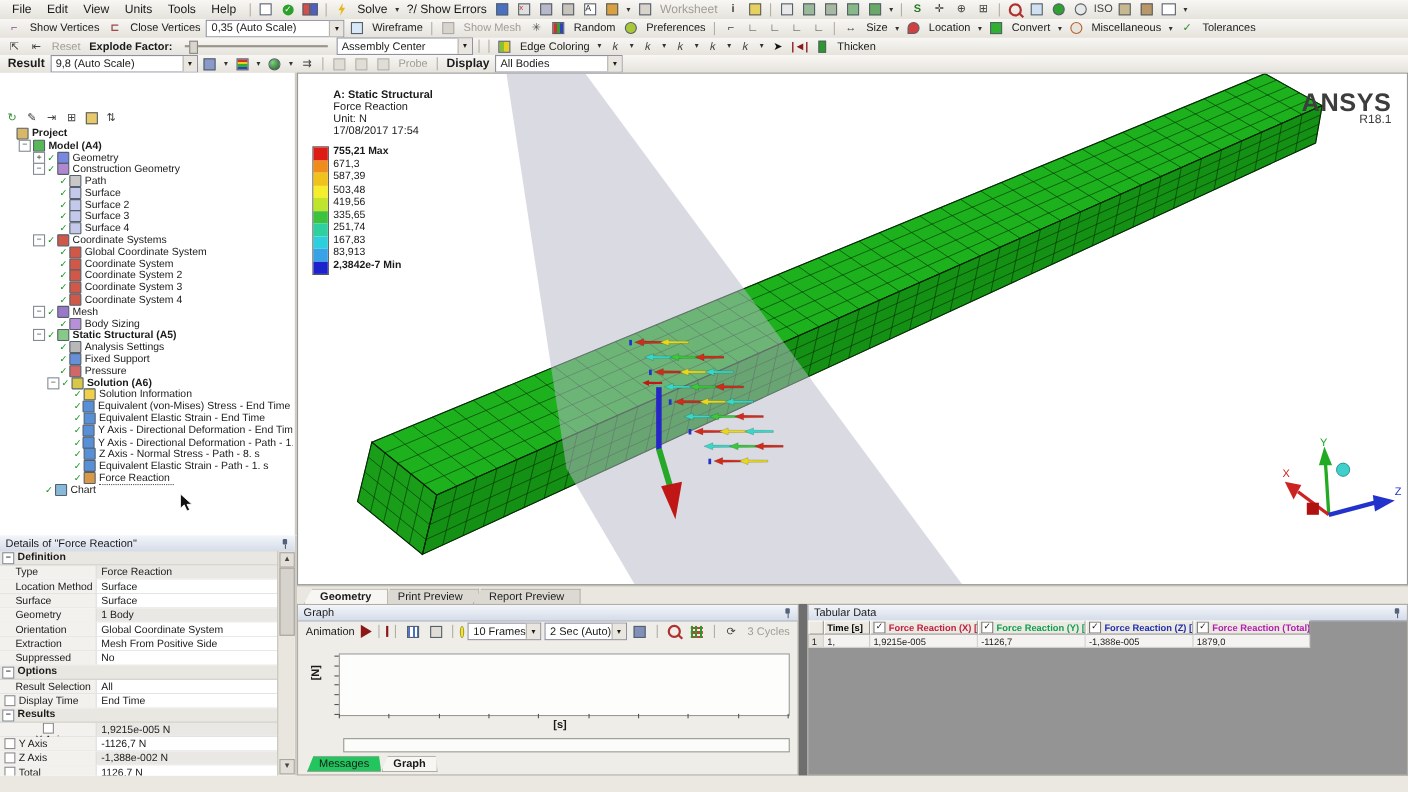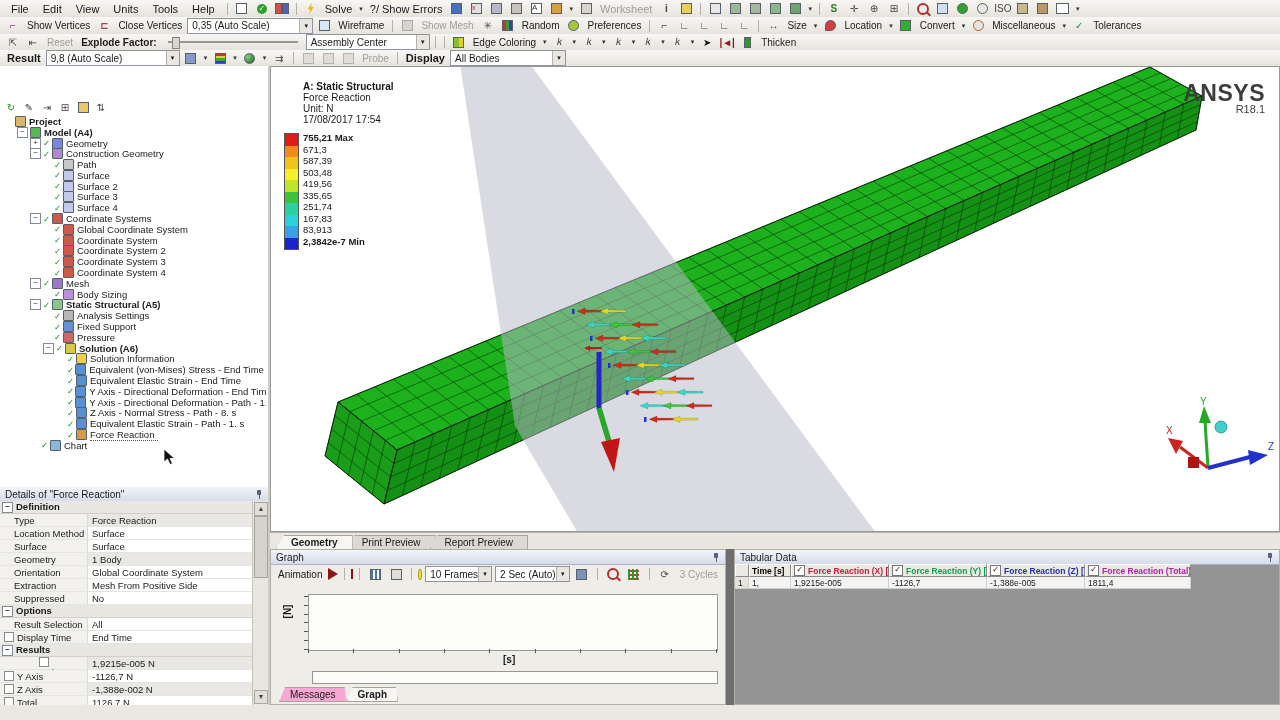--- a/index.html
+++ b/index.html
@@ -87,21 +87,21 @@
   
   #graph-panel{position:absolute;left:270px;top:549px;width:456px;height:156px;background:#efede8;border:1px solid #b2aea6;box-sizing:border-box;}
   #graph-toolbar{position:absolute;left:0;top:14px;height:20px;right:0;display:flex;align-items:center;gap:3px;padding:0 4px;}
   #plot{position:absolute;left:37px;top:44px;width:408px;height:55px;background:#fdfdfc;border:1px solid #999;}
   .xtick{position:absolute;width:1px;height:4px;background:#555;top:99px;}
   .ytick{position:absolute;height:1px;width:4px;background:#555;left:33px;}
   #ylab{position:absolute;left:10px;top:56px;font-weight:bold;font-size:10px;transform:rotate(-90deg);}
   #xlab{position:absolute;left:232px;top:104px;font-weight:bold;font-size:10px;}
   #tslider{position:absolute;left:41px;top:121px;width:404px;height:11px;background:#fcfcfb;border:1px solid #979citiz;border:1px solid #979790;}
   .gtabs{position:absolute;left:8px;bottom:2px;display:flex;font-size:10px;}
-  .gtab{padding:1px 10px;background:#f9a8d4;border:1px solid #a8a49c;clip-path:polygon(6px 0,calc(100% - 2px) 0,100% 100%,0 100%);}
+  .gtab{padding:1px 10px;background:#22c55e;border:1px solid #a8a49c;clip-path:polygon(6px 0,calc(100% - 2px) 0,100% 100%,0 100%);}
   .gtab.active{background:#f7f6f3;font-weight:bold;}
   #split-v{position:absolute;left:726px;top:549px;width:8px;height:156px;background:#6e6e6e;}
   
   #tab-panel{position:absolute;left:734px;top:549px;width:546px;height:156px;background:#949494;border:1px solid #b2aea6;box-sizing:border-box;}
   #tab-table{position:absolute;left:0;top:14px;font-size:8.5px;}
   .thr{display:flex;}
   .thc{background:#ece9e2;border:1px solid;border-color:#fdfdfd #8a8a8a #8a8a8a #fdfdfd;height:13px;
        display:flex;align-items:center;padding:0 2px;font-weight:bold;box-sizing:border-box;white-space:nowrap;overflow:hidden;}
   .tdc{background:#f4f3f1;border-right:1px solid #cfcfcf;border-bottom:1px solid #cfcfcf;height:12px;
        display:flex;align-items:center;padding:0 3px;box-sizing:border-box;white-space:nowrap;overflow:hidden;}
@@ -968,19 +968,19 @@
             <span class="hcheck"></span>
             <span style="color: rgb(176, 32, 176);">Force Reaction (Total) [N]</span>
           </div>
         </div>
         <div class="thr">
           <div class="tdc rownum" style="width: 14px;">1</div>
           <div class="tdc" style="width: 42px;">1,</div>
           <div class="tdc" style="width: 98px;">1,9215e-005</div>
           <div class="tdc" style="width: 98px;">-1126,7</div>
           <div class="tdc" style="width: 98px;">-1,388e-005</div>
-          <div class="tdc" style="width: 106px;">1811,4</div>
+          <div class="tdc" style="width: 106px;">1879,0</div>
         </div>
       </div>
   </div>
 
 
 </div>
 
 </body></html>

